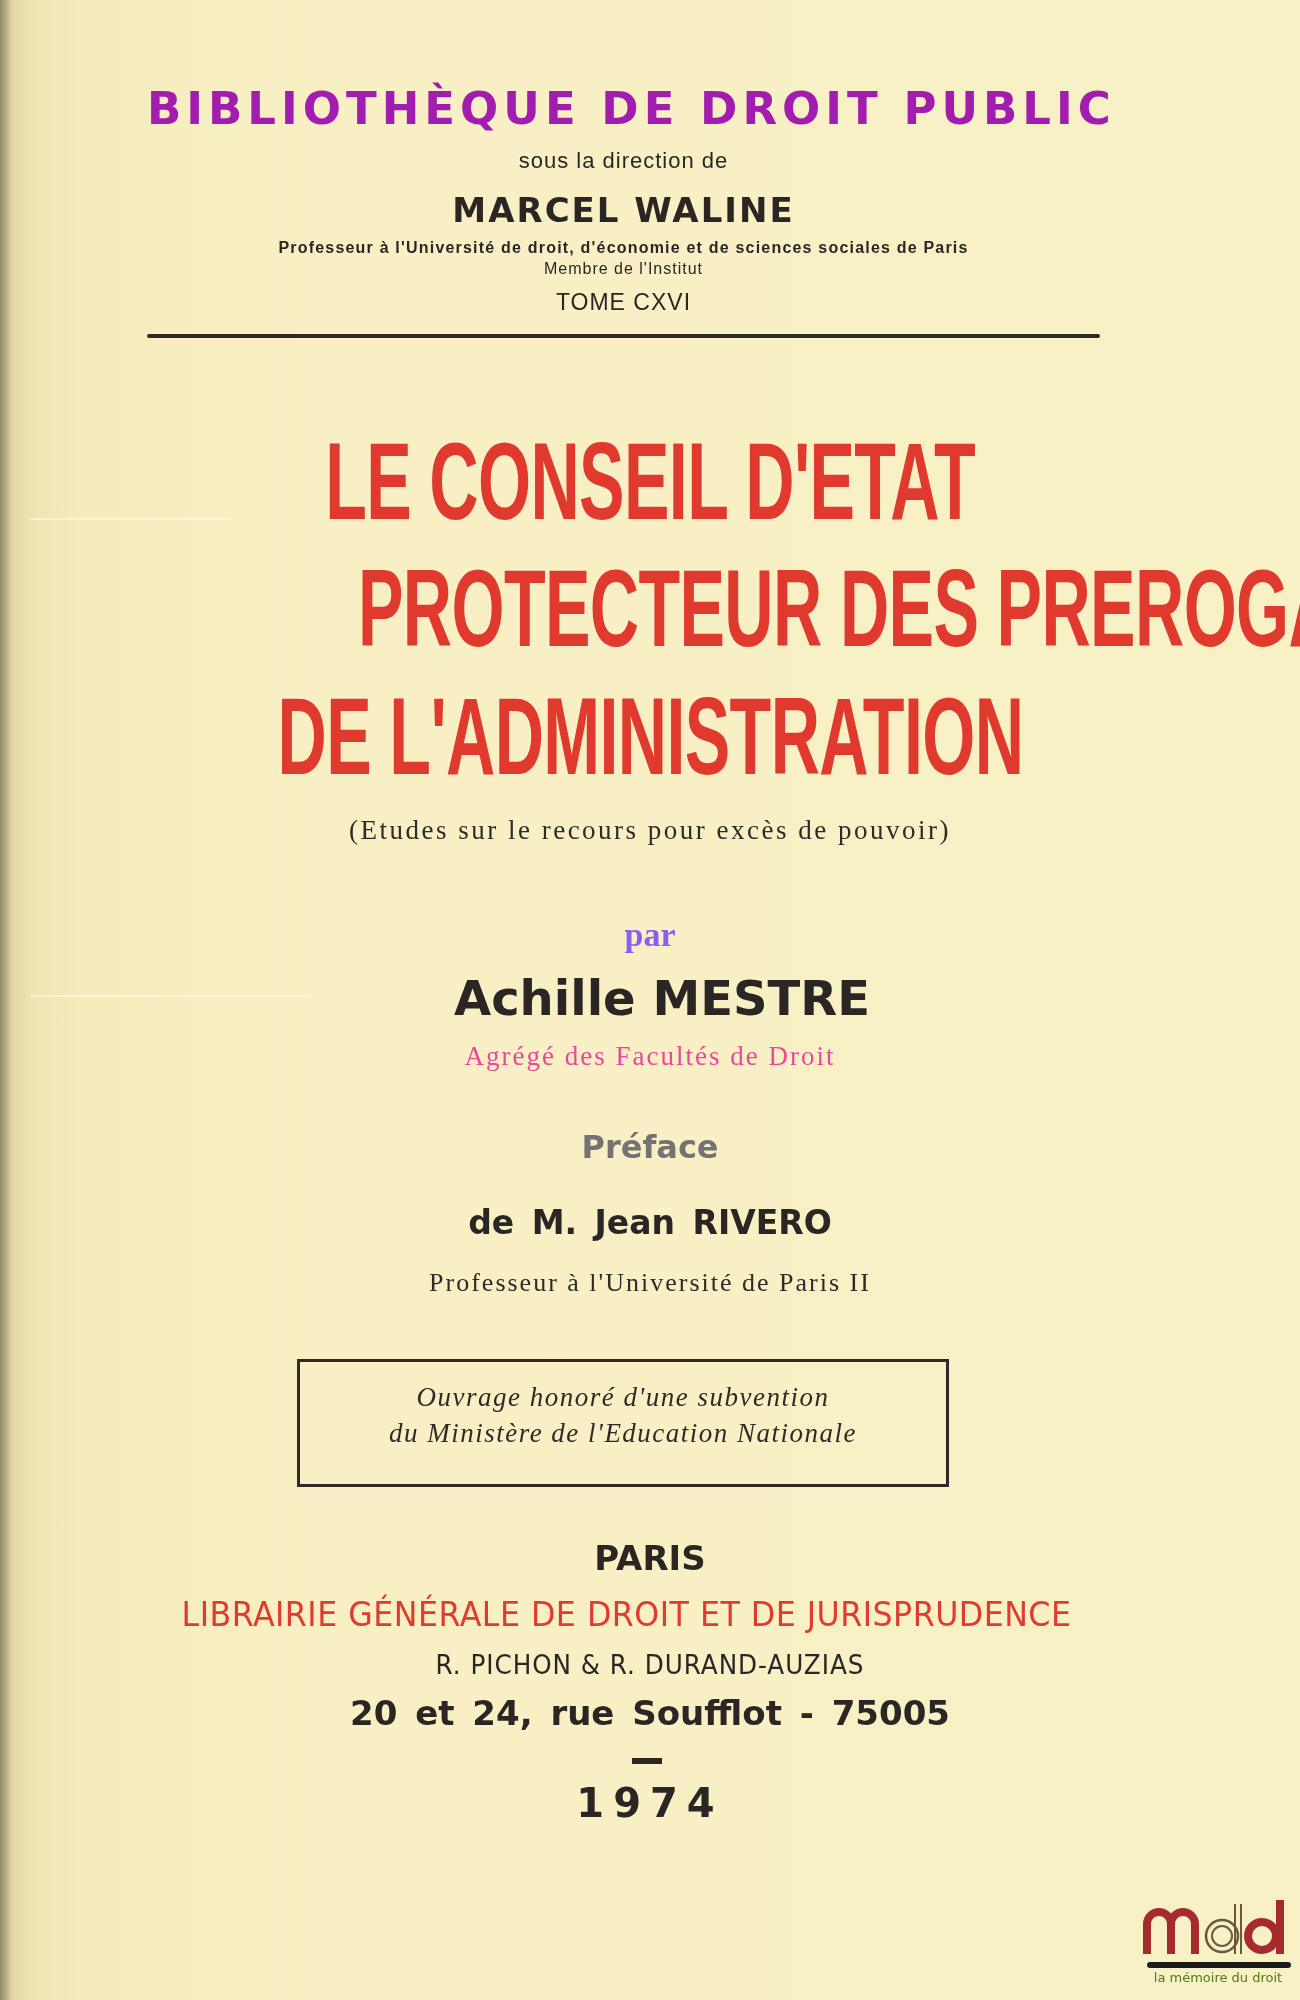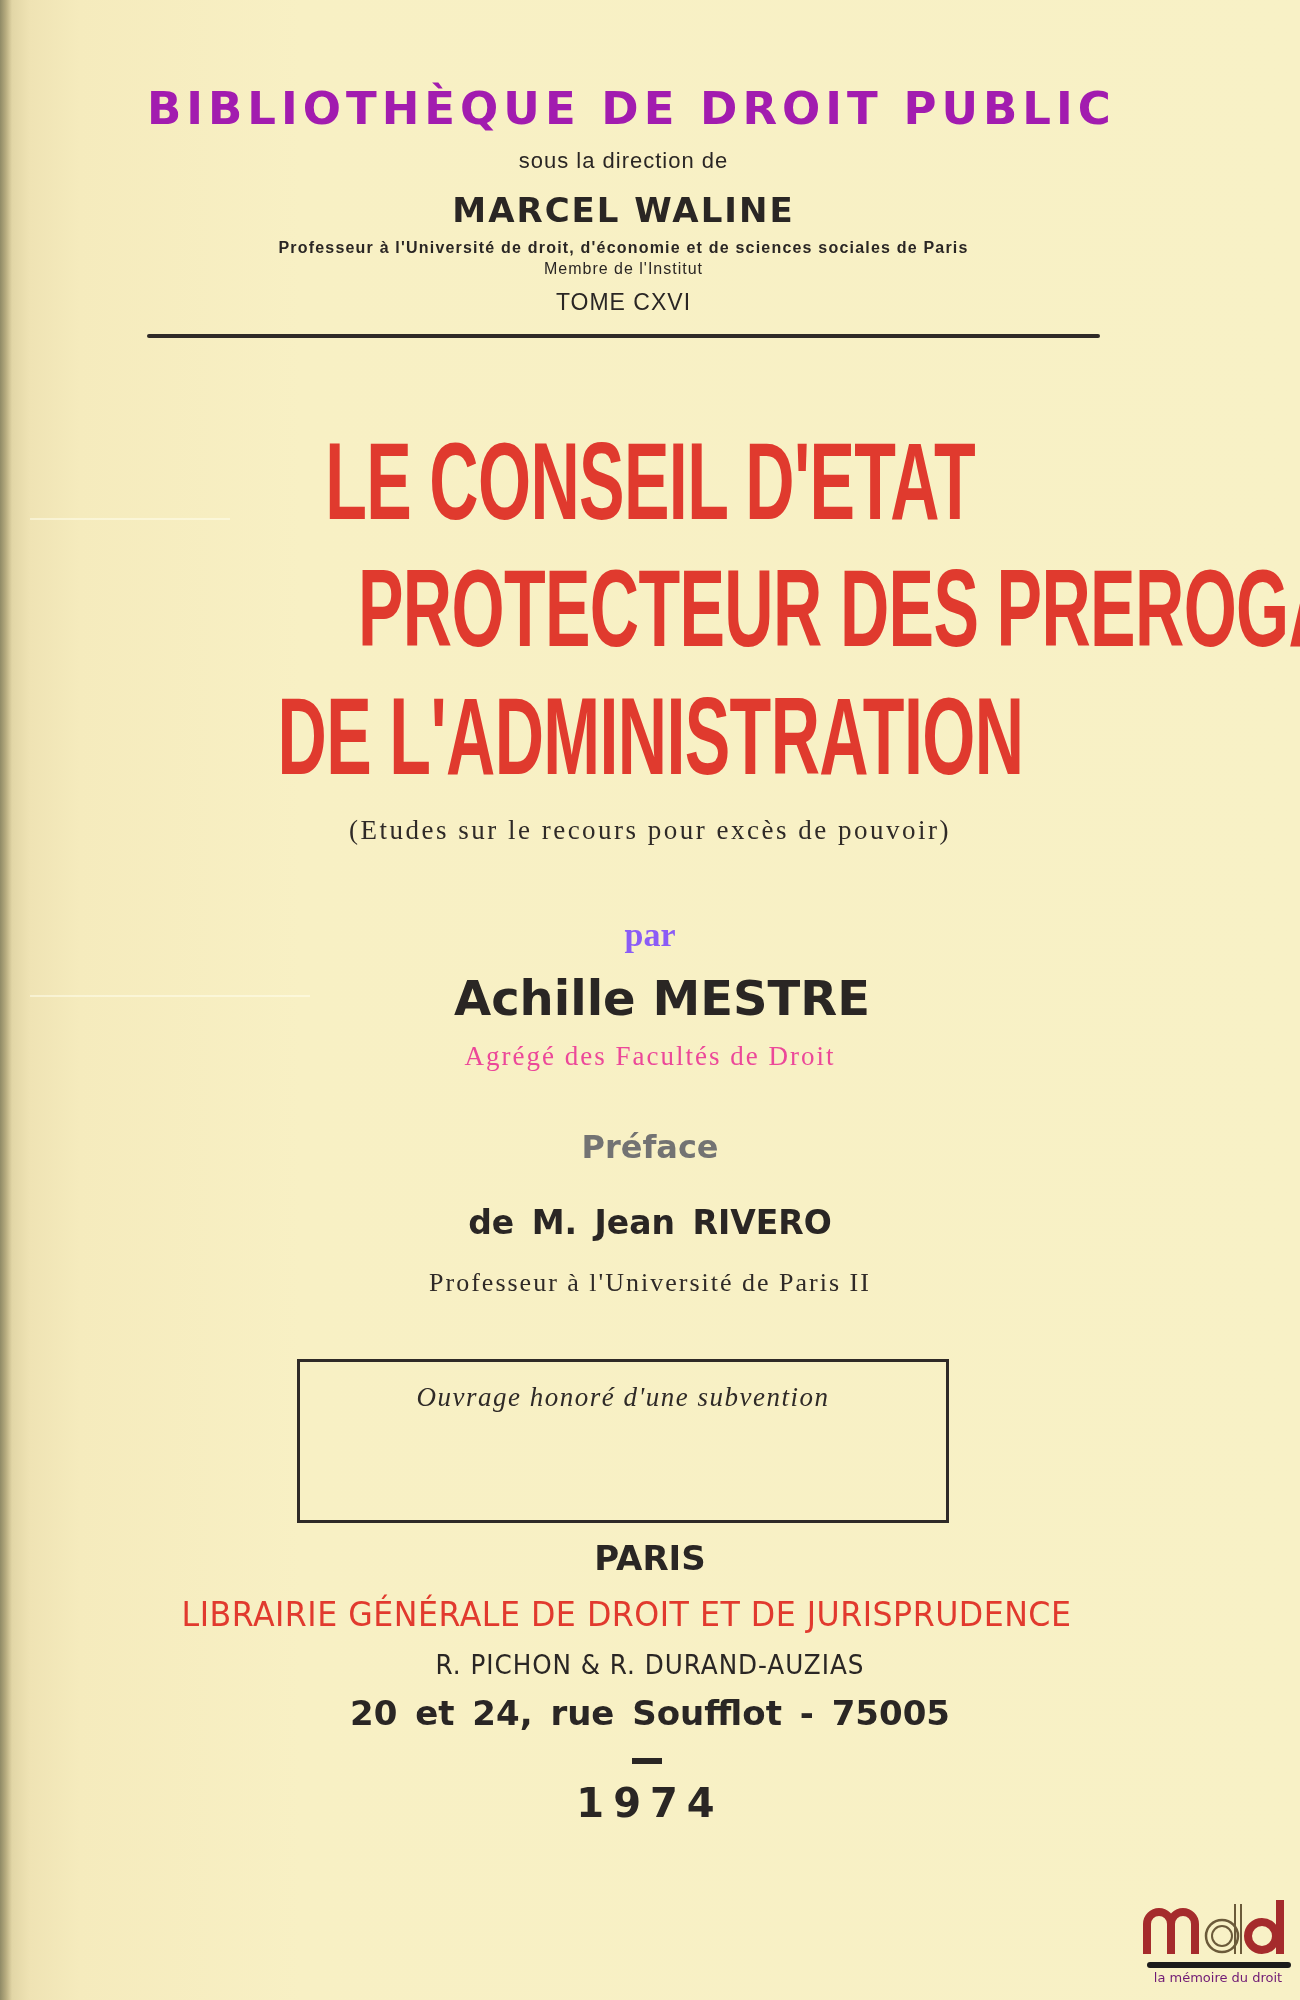--- a/index.html
+++ b/index.html
@@ -39,38 +39,38 @@
 
   .subtitle { top: 815px; font-family: "Liberation Serif", serif; font-size: 27px; letter-spacing: 2.5px; color: #2f2a27; }
   .by { top: 916px; font-family: "Liberation Serif", serif; font-size: 34px; font-weight: bold; color: #8b5cf6; }
   .author { top: 970px; font-family: "DejaVu Sans", sans-serif; font-weight: bold; font-size: 48px; color: #2a2624; padding-left: 12px; }
   .author-title { top: 1041px; font-family: "Liberation Serif", serif; font-size: 27px; letter-spacing: 2px; color: #ec4899; }
   .preface { top: 1128px; font-family: "DejaVu Sans", sans-serif; font-weight: bold; font-size: 32px; color: #737373; }
   .preface-by { top: 1203px; font-family: "DejaVu Sans", sans-serif; font-weight: bold; font-size: 33px; color: #2a2624; word-spacing: 6px; }
   .preface-title { top: 1268px; font-family: "Liberation Serif", serif; font-size: 26px; letter-spacing: 2px; color: #2f2a27; }
 
   .grant-box {
-    position: absolute; left: 297px; top: 1359px; width: 652px; height: 164px;
+    position: absolute; left: 297px; top: 1359px; width: 652px; height: 128px;
     border: 3px solid #2f2a27; box-sizing: border-box;
   }
   .grant-line { position: absolute; left: 0; width: 100%; text-align: center; font-family: "Liberation Serif", serif; font-style: italic; font-size: 27px; letter-spacing: 1.5px; color: #2f2a27; white-space: nowrap; }
   .g1 { top: 20px; }
   .g2 { top: 56px; }
 
   .city { top: 1538px; font-family: "DejaVu Sans", sans-serif; font-weight: bold; font-size: 34px; color: #2a2624; }
   .publisher { top: 1595px; left: 79px; width: 1095px; font-family: "DejaVu Sans", sans-serif; font-size: 33px; color: #e13a2e; letter-spacing: 0.5px; transform: scaleX(0.96); transform-origin: center; }
   .publisher-names { top: 1650px; font-family: "DejaVu Sans", sans-serif; font-size: 26px; color: #2a2624; letter-spacing: 1px; transform: scaleX(0.95); }
   .address { top: 1693px; font-family: "DejaVu Sans", sans-serif; font-weight: bold; font-size: 34px; color: #2a2624; word-spacing: 6px; }
   .dash { position: absolute; left: 632px; top: 1758px; width: 30px; height: 6px; background: #2a2624; }
   .year { top: 1780px; font-family: "DejaVu Sans", sans-serif; font-weight: bold; font-size: 40px; color: #2a2624; letter-spacing: 9px; }
 
   .logo { position: absolute; left: 1142px; top: 1896px; width: 150px; height: 100px; }
   .logo-mark { position: absolute; left: 0; top: 0; width: 150px; height: 60px; }
   .logo-bar { position: absolute; left: 5px; top: 66px; width: 144px; height: 6px; border-radius: 3px; background: #1b1b1b; }
-  .logo-tag { position: absolute; left: 0; top: 74px; width: 152px; text-align: center; font-family: "DejaVu Sans", sans-serif; font-size: 13px; color: #701a75; white-space: nowrap; }
+  .logo-tag { position: absolute; left: 0; top: 74px; width: 152px; text-align: center; font-family: "DejaVu Sans", sans-serif; font-size: 13px; color: #4d7c0f; white-space: nowrap; }
 
   .paper-mark { position: absolute; left: 30px; height: 2px; width: 280px; background: rgba(255,255,240,0.5); }
 </style>
 </head>
 <body>
 
 <div class="paper-mark" style="top:995px;"></div>
 <div class="paper-mark" style="top:518px; width:200px;"></div>
 
 <div>
@@ -92,20 +92,21 @@
 <div class="abs subtitle">(Etudes sur le recours pour excès de pouvoir)</div>
 <div class="abs by">par</div>
 <div class="abs author">Achille MESTRE</div>
 <div class="abs author-title">Agrégé des Facultés de Droit</div>
 <div class="abs preface">Préface</div>
 <div class="abs preface-by">de M. Jean RIVERO</div>
 <div class="abs preface-title">Professeur à l'Université de Paris II</div>
 
 <div class="grant-box">
   <div class="grant-line g1">Ouvrage honoré d'une subvention</div>
+  <div class="grant-line g2">du Ministère de l'Education Nationale</div>
 </div>
 
 <div>
   <div class="abs city">PARIS</div>
   <div class="abs publisher">LIBRAIRIE GÉNÉRALE DE DROIT ET DE JURISPRUDENCE</div>
   <div class="abs publisher-names">R. PICHON &amp; R. DURAND-AUZIAS</div>
   <div class="abs address">20 et 24, rue Soufflot - 75005</div>
   <div class="dash"></div>
   <div class="abs year">1974</div>
 </div>

